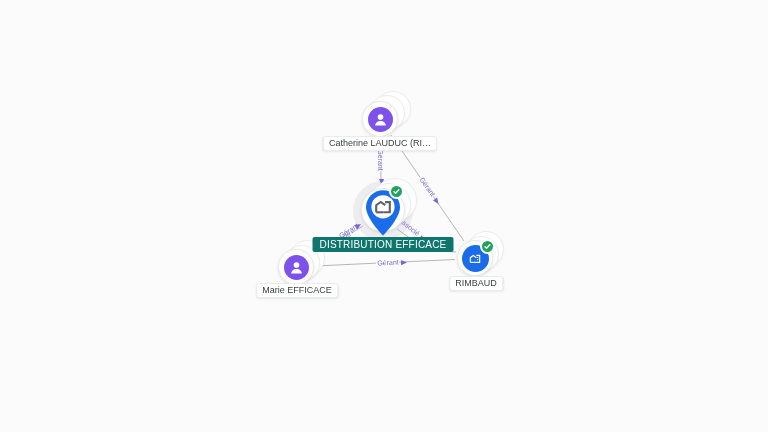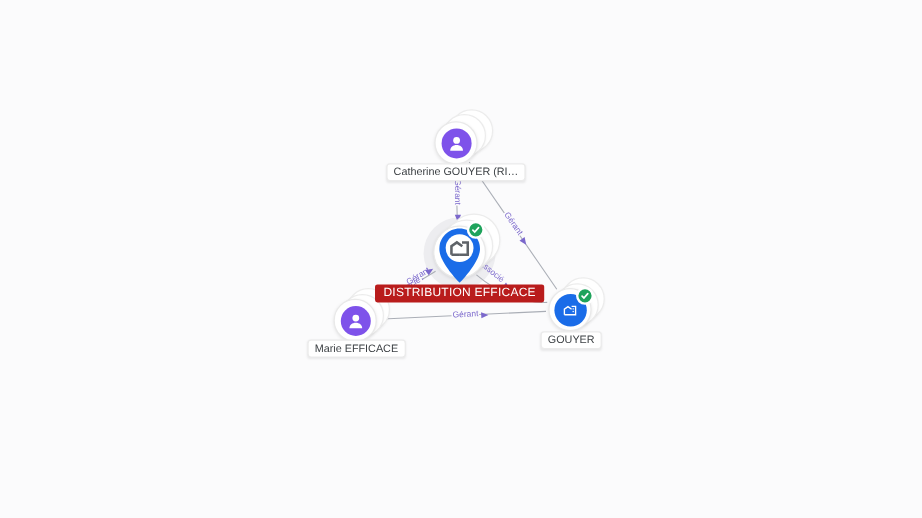--- a/index.html
+++ b/index.html
@@ -17,21 +17,21 @@
   .avatar{border-radius:50%;display:flex;align-items:center;justify-content:center;}
   .halo{position:absolute;border-radius:50%;background:#ededf0;}
   .node-layer{z-index:10;}
   .check{position:absolute;width:15px;height:15px;background:#1fa35c;border:2px solid #fff;
     border-radius:50%;box-sizing:border-box;display:flex;align-items:center;justify-content:center;z-index:16;}
 
   
   .nlabel{position:absolute;z-index:12;background:#fff;border:1px solid #ebebeb;border-radius:3px;
     box-shadow:0 1px 2px rgba(0,0,0,.08);color:#3c4044;font-size:9px;line-height:13px;padding:0 5px;
     white-space:nowrap;transform:translateX(-50%);}
-  .badge-label{position:absolute;z-index:20;background:#b91c1c;color:#fff;font-size:10px;line-height:15px;
+  .badge-label{position:absolute;z-index:20;background:#0f766e;color:#fff;font-size:10px;line-height:15px;
     padding:0 7px;border-radius:2px;white-space:nowrap;transform:translateX(-50%);letter-spacing:.2px;}
 
   
   .elabel{position:absolute;z-index:2;color:#7b68cc;font-size:7px;line-height:8px;white-space:nowrap;
     background:#fbfbfc;padding:0 1px;}
   .el-rot{transform-origin:center;}
   .el-v   {left:380px;top:160px;transform:translate(-50%,-50%) rotate(90deg);}
   .el-d1  {left:427px;top:187px;transform:translate(-50%,-50%) rotate(55deg);}
   .el-h   {left:388px;top:263px;transform:translate(-50%,-50%) rotate(-3deg);}
   .el-m1  {left:340px;top:240px;transform:translate(-50%,-50%) rotate(-32deg);z-index:3;}
@@ -74,21 +74,21 @@
     <div class="circle stack node-layer" style="left:375px;top:91px;width:36px;height:36px;"></div>
     <div class="circle stack node-layer" style="left:369px;top:95px;width:36px;height:36px;"></div>
     <div class="circle node-main node-layer" style="left:362px;top:101px;width:36px;height:36px;">
       <div class="avatar" style="width:25px;height:25px;background:#7e52ea;">
         <svg width="17" height="17" viewBox="0 0 24 24" fill="#fff">
           <circle cx="12" cy="8.5" r="4"></circle>
             <path d="M4.5 20.5c0-4 3.4-6.5 7.5-6.5s7.5 2.5 7.5 6.5z"></path>
         </svg>
       </div>
     </div>
-    <div class="nlabel" style="left:380px;top:136px;">Catherine GOUYER (RI…</div>
+    <div class="nlabel" style="left:380px;top:136px;">Catherine LAUDUC (RI…</div>
   </div>
 
   <div>
     <div class="halo" style="left:353px;top:181px;width:60px;height:60px;"></div>
     <div class="circle stack node-layer" style="left:373px;top:178px;width:44px;height:44px;"></div>
     <div class="circle stack node-layer" style="left:367px;top:183px;width:44px;height:44px;"></div>
     <div class="circle node-main node-layer" style="left:361px;top:188px;width:44px;height:44px;"></div>
     <div class="pin-wrap">
       <svg width="34" height="46" viewBox="0 0 24 32">
         <path d="M12 0C5.4 0 0 5.4 0 12c0 8 12 20 12 20s12-12 12-20C24 5.4 18.6 0 12 0z" fill="#1a6ce8"></path>
@@ -136,16 +136,16 @@
           <rect x="15.2" y="10.3" width="1.6" height="1.6" fill="#fff"></rect>
           <rect x="15.2" y="13.6" width="1.6" height="1.6" fill="#fff"></rect>
         </svg>
       </div>
     </div>
     <div class="check" style="left:480px;top:239px;">
       <svg width="9" height="9" viewBox="0 0 14 14">
         <path d="M3.2 7.4l2.4 2.4 5-5.6" stroke="#fff" stroke-width="2.2" fill="none" stroke-linecap="round"></path>
       </svg>
     </div>
-    <div class="nlabel" style="left:476px;top:276px;">GOUYER</div>
+    <div class="nlabel" style="left:476px;top:276px;">RIMBAUD</div>
   </div>
 
 </div>
 
 </body></html>

